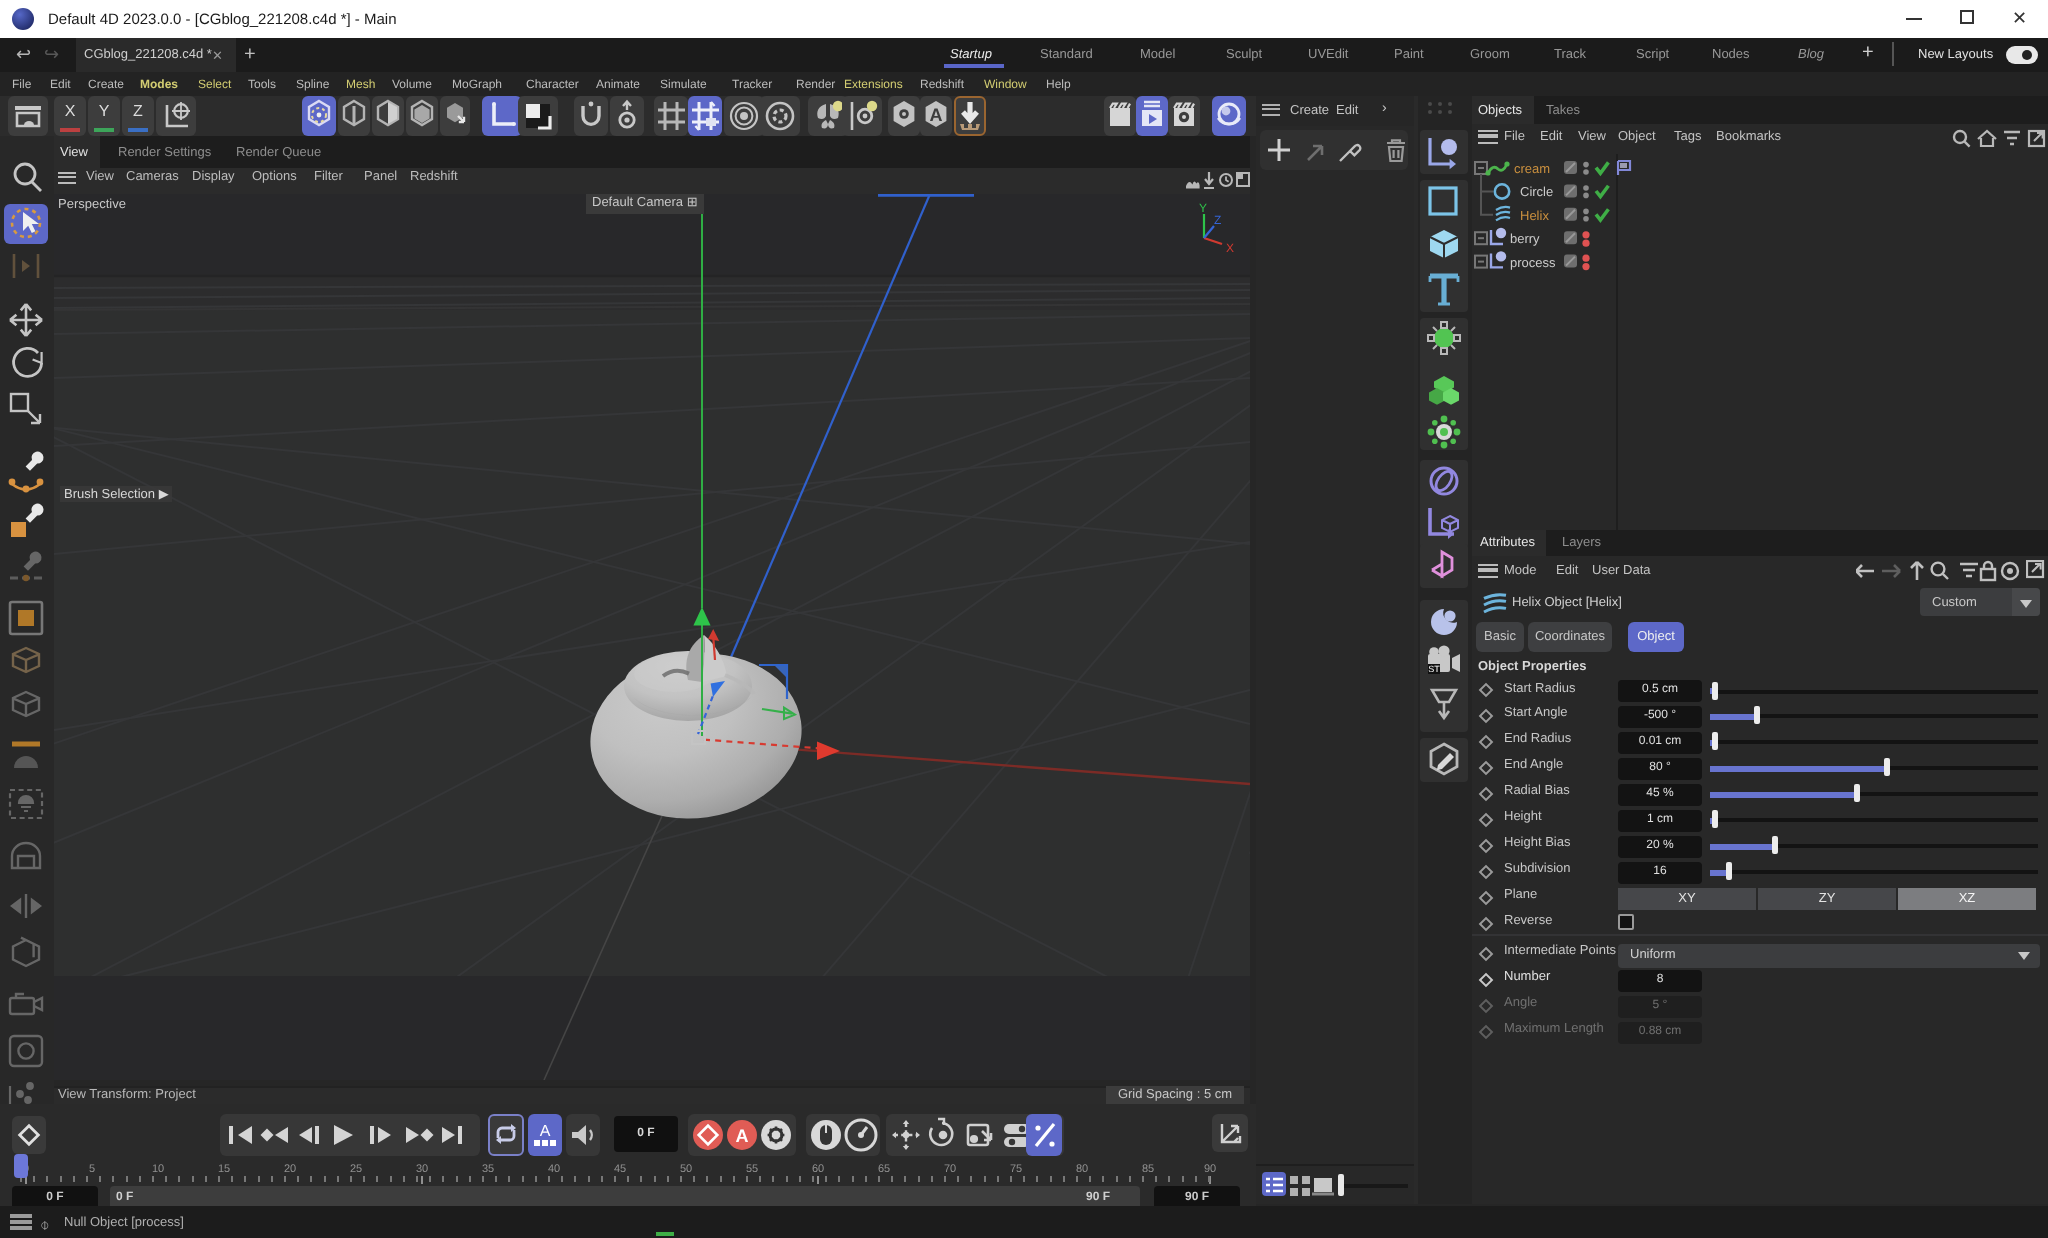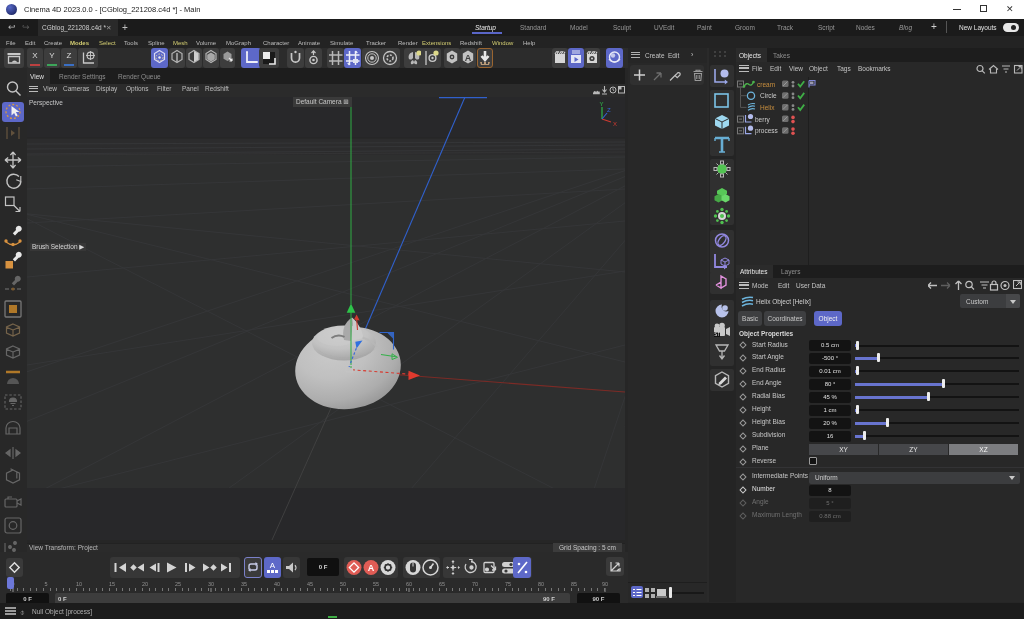--- a/index.html
+++ b/index.html
@@ -10,21 +10,21 @@
   .txt { color:#c8c8c8; font-size:11px; white-space:nowrap; }
   .tbtn { position:absolute; width:20px; height:20px; background:#3d3d3d; border-radius:3px; }
   svg { display:block; }
 </style>
 </head>
 <body>
 <div id="page">
 
   <div class="abs" style="left:0;top:0;width:1024px;height:19px;background:#ffffff;"></div>
   <div class="abs" style="left:6px;top:4px;width:11px;height:11px;border-radius:6px;background:radial-gradient(circle at 35% 30%, #5668c8, #131b50);"></div>
-  <div class="abs" style="left:24px;top:5px;color:#1a1a1a;font-size:7.5px;">Cinema 4D 2023.0.0 - [CGblog_221208.c4d *] - Main</div>
+  <div class="abs" style="left:24px;top:5px;color:#1a1a1a;font-size:7.5px;">Default 4D 2023.0.0 - [CGblog_221208.c4d *] - Main</div>
   <div class="abs" style="left:953px;top:9px;width:8px;height:1.2px;background:#333;"></div>
   <div class="abs" style="left:980px;top:5px;width:7px;height:7px;border:1px solid #333;"></div>
   <div class="abs" style="left:1006px;top:5px;color:#333;font-size:9px;line-height:9px;">✕</div>
 
   <div class="abs" style="left:0;top:19px;width:1024px;height:17px;background:#1b1b1b;"></div>
   <div class="abs txt" style="left:8px;top:22px;color:#b5b5b5;font-size:9px;">↩</div>
   <div class="abs txt" style="left:22px;top:22px;color:#585858;font-size:9px;">↪</div>
   <div class="abs" style="left:38px;top:19px;width:80px;height:17px;background:#2a2a2a;"></div>
   <div class="abs txt" style="left:42px;top:24px;font-size:6.5px;color:#cfcfcf;">CGblog_221208.c4d *</div>
   <div class="abs txt" style="left:106px;top:24px;color:#9a9a9a;font-size:6.5px;">✕</div>

